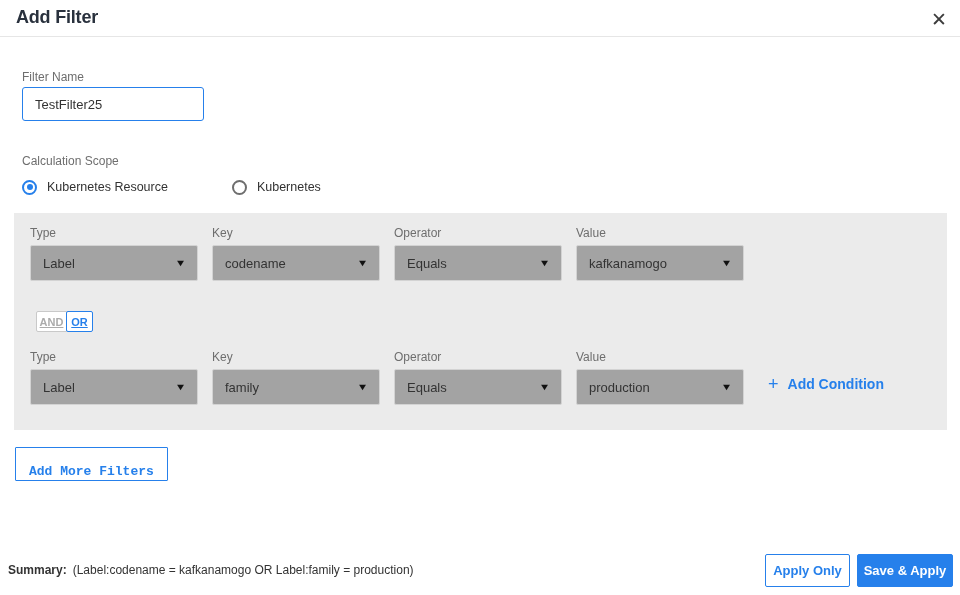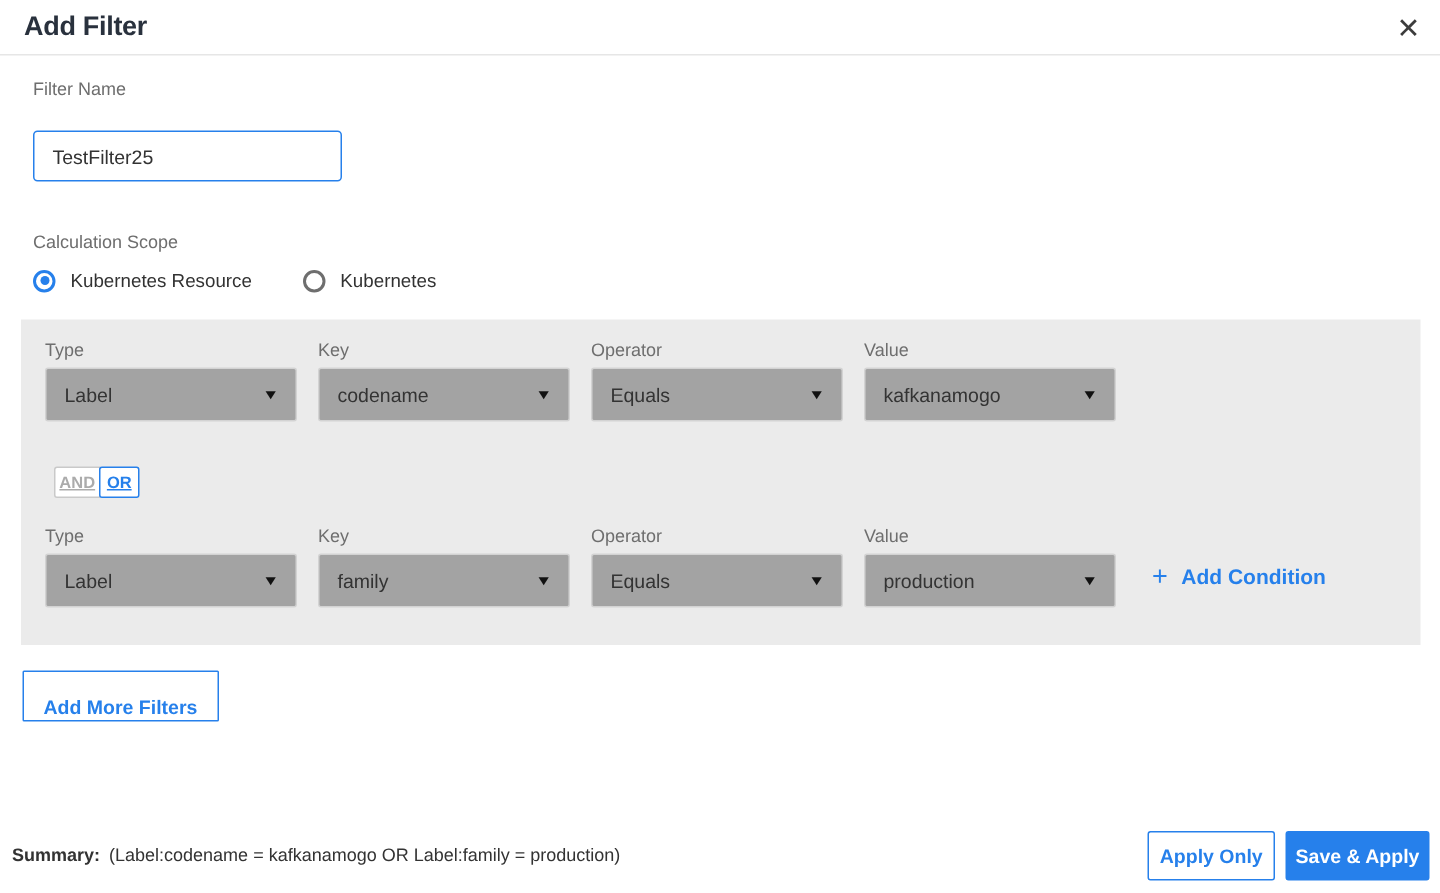--- a/index.html
+++ b/index.html
@@ -8,24 +8,24 @@
 
   
   .header { position:absolute; left:0; top:0; width:960px; height:37px; border-bottom:1px solid #e6e6e6; background:#fff; }
   .title { position:absolute; left:16px; top:7px; font-size:18px; font-weight:700; color:#29313d; letter-spacing:-0.2px; }
   .close-btn { position:absolute; right:8px; top:6px; width:26px; height:26px; display:flex; align-items:center; justify-content:center; font-size:19px; color:#3c3c3c; cursor:pointer; line-height:1; }
 
   
   .field-label { position:absolute; font-size:12px; color:#6e6e6e; }
 
   
-  .filter-name-input { position:absolute; left:22px; top:87px; width:206px; height:34px; border:1px solid #2680eb; border-radius:3px; background:#fff; font-family:"Liberation Sans", sans-serif; font-size:13px; color:#333; padding:0 12px; outline:none; }
+  .filter-name-input { position:absolute; left:22px; top:87px; width:182px; height:34px; border:1px solid #2680eb; border-radius:3px; background:#fff; font-family:"Liberation Sans", sans-serif; font-size:13px; color:#333; padding:0 12px; outline:none; }
 
   
-  .radio-row { position:absolute; left:22px; top:177px; height:20px; display:flex; align-items:center; }
+  .radio-row { position:absolute; left:22px; top:177px; height:20px; display:flex; align-items:center;gap:30px; }
   .radio-option { display:flex; align-items:center; cursor:pointer; }
   .radio-circle { width:15px; height:15px; border-radius:50%; position:relative; display:inline-block; }
   .radio-circle.selected { border:2px solid #2680eb; }
   .radio-circle.selected::after { content:""; position:absolute; left:2.5px; top:2.5px; width:6px; height:6px; border-radius:50%; background:#2680eb; }
   .radio-circle.unselected { border:2px solid #6e6e6e; }
   .radio-label { font-size:12.5px; color:#323232; margin-left:10px; }
   .radio-option + .radio-option { margin-left:34px; }
 
   
   .panel { position:absolute; left:14px; top:213px; width:933px; height:217px; background:#ebebeb; }
@@ -48,40 +48,40 @@
   .logic-btn { height:21px; display:flex; align-items:center; justify-content:center; font-size:11px; font-weight:700; background:#fff; cursor:pointer;text-decoration:underline; }
   .logic-and { width:31px; color:#ababab; border:1px solid #c9c9c9; border-radius:2px 0 0 2px; }
   .logic-or { width:27px; color:#2680eb; border:1.5px solid #2680eb; border-radius:2px; margin-left:-1px; z-index:1; }
 
   
   .add-condition { position:absolute; left:754px; top:162px; display:flex; align-items:center; color:#2680eb; cursor:pointer; }
   .add-condition .plus { font-size:18px; font-weight:400; margin-right:9px; line-height:1; }
   .add-condition .txt { font-size:14px; font-weight:700; }
 
   
-  .add-more-btn { position:absolute; left:15px; top:447px; height:34px; padding:16px 13px; background:#fff; border:1px solid #2680eb; border-radius:1px; color:#2680eb; font-family:Liberation Sans, sans-serif; font-size:13px; font-weight:700; cursor:pointer; }
+  .add-more-btn { position:absolute; left:15px; top:447px; height:34px; padding:16px 13px; background:#fff; border:1px solid #2680eb; border-radius:1px; color:#2680eb; font-family:Liberation Mono, monospace; font-size:13px; font-weight:700; cursor:pointer; }
 
   
   .summary { position:absolute; left:8px; top:563px; font-size:12px; color:#333; }
   .summary .summary-label { font-weight:700; margin-right:6px;margin-top:24px; }
   .footer-btn { position:absolute; top:554px; height:33px; border-radius:2px; font-family:"Liberation Sans", sans-serif; font-size:13px; font-weight:700; cursor:pointer; }
   .apply-only-btn { left:765px; width:85px; background:#fff; border:1px solid #2680eb; color:#2680eb; }
   .save-apply-btn { left:857px; width:96px; background:#2680eb; border:1px solid #2680eb; color:#fff; }
 </style>
 </head>
 <body>
 
 <div class="stage">
 
   <div class="header">
     <div class="title">Add Filter</div>
     <div class="close-btn">✕</div>
   </div>
 
-  <div class="field-label" style="left:22px; top:52px;">Filter Name</div>
+  <div class="field-label" style="left:22px; top:70px;">Filter Name</div>
   <input class="filter-name-input" value="TestFilter25" style="">
 
   <div class="field-label" style="left:22px; top:154px;">Calculation Scope</div>
   <div class="radio-row">
     <div class="radio-option">
       <span class="radio-circle selected"></span>
       <span class="radio-label">Kubernetes Resource</span>
     </div>
     <div class="radio-option">
       <span class="radio-circle unselected"></span>

